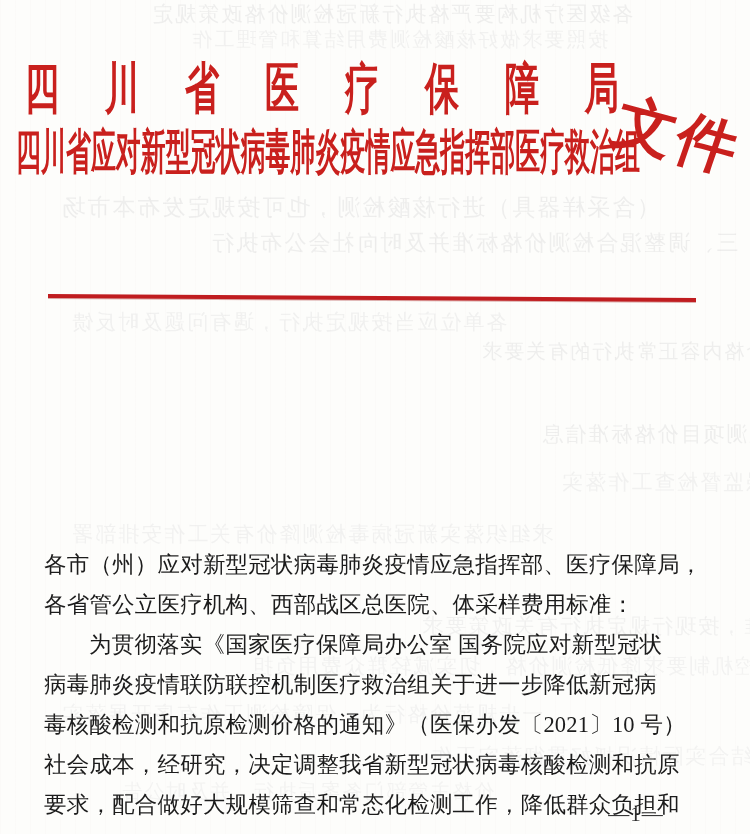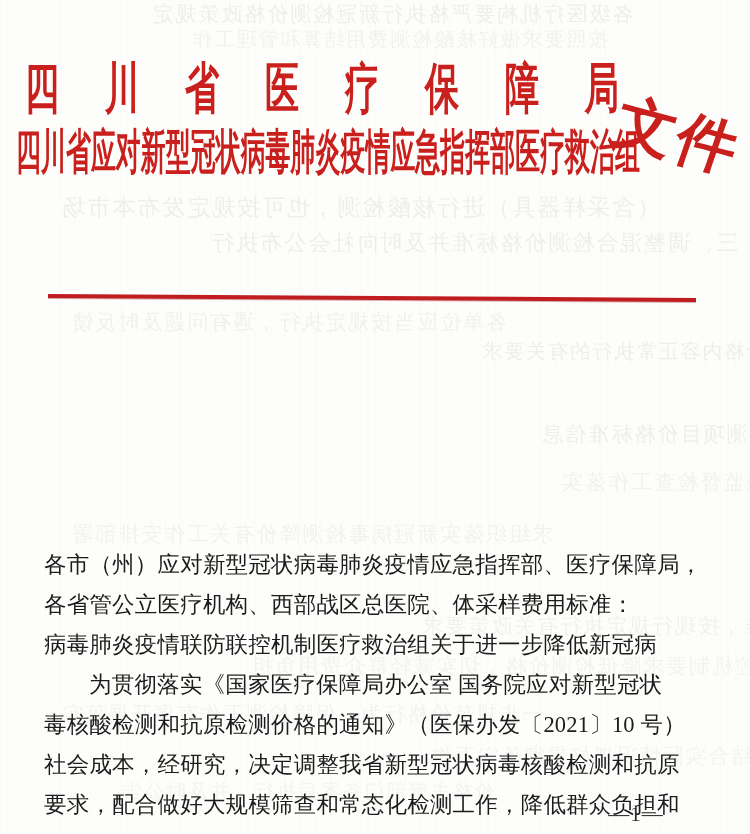--- a/index.html
+++ b/index.html
@@ -124,22 +124,22 @@
 
   <div class="docmark">文件</div>
 
 
   <div class="red-rule"></div>
 
 
   <div class="body-text">
     <div class="line">各市（州）应对新型冠状病毒肺炎疫情应急指挥部、医疗保障局，</div>
     <div class="line">各省管公立医疗机构、西部战区总医院、体采样费用标准：</div>
+    <div class="line indent">为贯彻落实《国家医疗保障局办公室 国务院应对新型冠状</div>
     <div class="line">病毒肺炎疫情联防联控机制医疗救治组关于进一步降低新冠病</div>
-    <div class="line indent">为贯彻落实《国家医疗保障局办公室 国务院应对新型冠状</div>
     <div class="line">毒核酸检测和抗原检测价格的通知》（医保办发〔2021〕10 号）</div>
     <div class="line">社会成本，经研究，决定调整我省新型冠状病毒核酸检测和抗原</div>
     <div class="line">要求，配合做好大规模筛查和常态化检测工作，降低群众负担和</div>
   </div>
 
   <div class="page-number">—1—</div>
 
 </div>
 
 </body></html>

